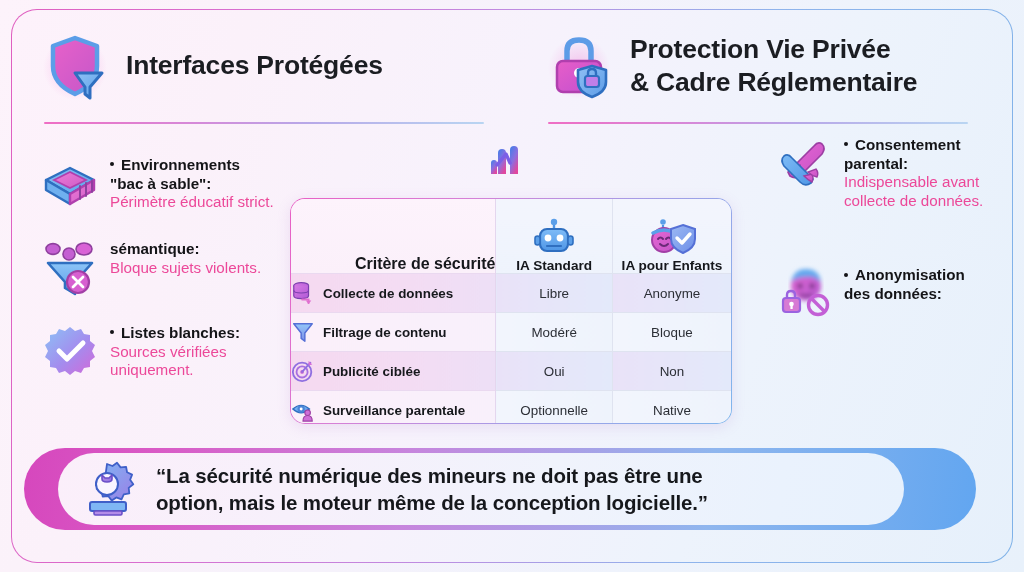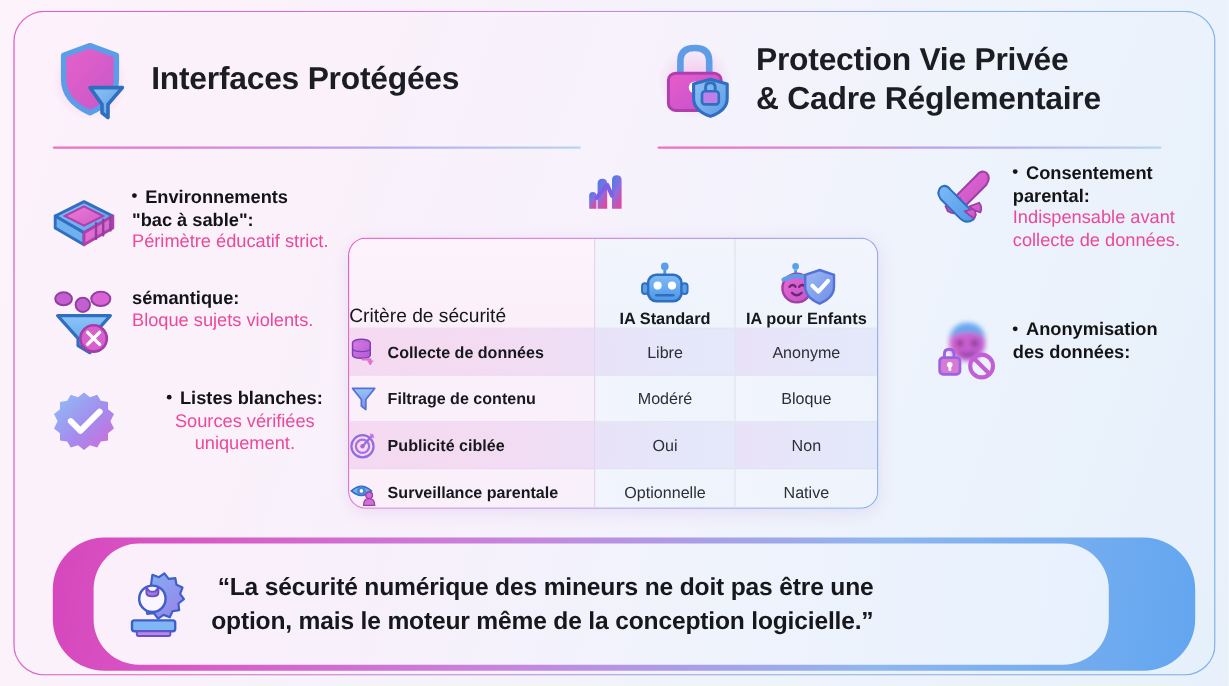--- a/index.html
+++ b/index.html
@@ -60,22 +60,22 @@
     border:1.7px solid transparent;
     overflow:hidden;
     box-shadow:0 3px 14px rgba(170,110,190,.16);
   }
   table.cmp{width:100%;border-collapse:collapse;table-layout:fixed;}
   table.cmp col.c1{width:204px;}
   table.cmp col.c2{width:116px;}
   table.cmp col.c3{width:118px;}
   table.cmp th,table.cmp td{padding:0;margin:0;}
   .th-crit{
-    height:74px;vertical-align:bottom;padding:0 0 11px 20px;text-align:left;
-    font-size:16px;font-weight:normal;color:#15171b;
+    height:74px;vertical-align:bottom;padding:0 0 11px 20px;text-align:right;
+    font-size:16px;font-weight:bold;color:#15171b;
     background:linear-gradient(180deg,#fdf3fc 0%,#fbf0fa 100%);
     border-right:1.1px solid #e4d6ee;
   }
   .th-col{
     height:74px;vertical-align:bottom;text-align:center;padding-bottom:9px;
     font-size:13.6px;font-weight:bold;color:#15171b;
     background:linear-gradient(180deg,#f3f5fd 0%,#eef3fc 100%);
   }
   .th-col.mid{border-right:1.1px solid #dfe3f0;}
   .th-ico{height:40px;display:flex;align-items:center;justify-content:center;margin-bottom:1px;}
@@ -90,21 +90,21 @@
     border-top:1.1px solid #dfe3f0;vertical-align:middle;
   }
   .r-val.mid{border-right:1.1px solid #dfe3f0;}
   tr.odd .r-lab{background:linear-gradient(90deg,#f5d9f0 0%,#f3dcf3 60%,#eddff6 100%);}
   tr.odd .r-val{background:linear-gradient(90deg,#e9e2f8 0%,#e3e9fa 100%);}
   tr.even .r-lab{background:linear-gradient(90deg,#fbf0fa 0%,#f8f0fb 100%);}
   tr.even .r-val{background:linear-gradient(90deg,#f2f5fd 0%,#eef3fc 100%);}
 
   
   .banner{
-    position:absolute;left:44px;top:448px;width:952px;height:111px;text-align:right;
+    position:absolute;left:24px;top:448px;width:952px;height:82px;
   }
   .banner-bg{
     position:absolute;inset:0;border-radius:43px;
     background:linear-gradient(96deg,#d647bd 0%,#d95bc6 14%,#c785dd 40%,#8fb6ee 72%,#62a6f0 100%);
   }
   .banner-inner{
     position:absolute;left:34px;top:5px;right:72px;bottom:5px;
     border-radius:38px;
     background:linear-gradient(100deg,#fbeffa 0%,#f7f0fb 28%,#f0f3fc 58%,#eaf2fd 85%,#e7f1fd 100%);
     display:flex;align-items:center;gap:18px;padding-left:22px;box-sizing:border-box;
@@ -228,21 +228,21 @@
           <circle cx="38" cy="44" r="11" fill="#d75fd0" stroke="#a23fa6" stroke-width="2.2"></circle>
           <path d="M33 39 L43 49 M43 39 L33 49" stroke="#fff" stroke-width="2.8" stroke-linecap="round"></path>
         </svg>
       </div>
       <div class="btxt">
         <div class="bt"><b>sémantique:</b></div>
         <div class="bsub">Bloque sujets violents.</div>
       </div>
     </div>
 
-    <div class="bitem" style="margin-top:18px;text-align:center;">
+    <div class="bitem" style="margin-top:18px;">
       <div class="bico">
         <svg viewBox="0 0 60 60" width="60" height="60">
           <defs>
             <linearGradient id="bdg" x1="0" y1="0" x2="1" y2="1">
               <stop offset="0" stop-color="#8cc2f6"></stop>
                 <stop offset="0.55" stop-color="#a48cee"></stop>
               <stop offset="1" stop-color="#d368d8"></stop>
             </linearGradient>
           </defs>
           <path d="M30 5 L35 9 L41 7 L44 12 L50 13 L50 19 L55 23 L52 29 L55 35 L50 39 L50 45

